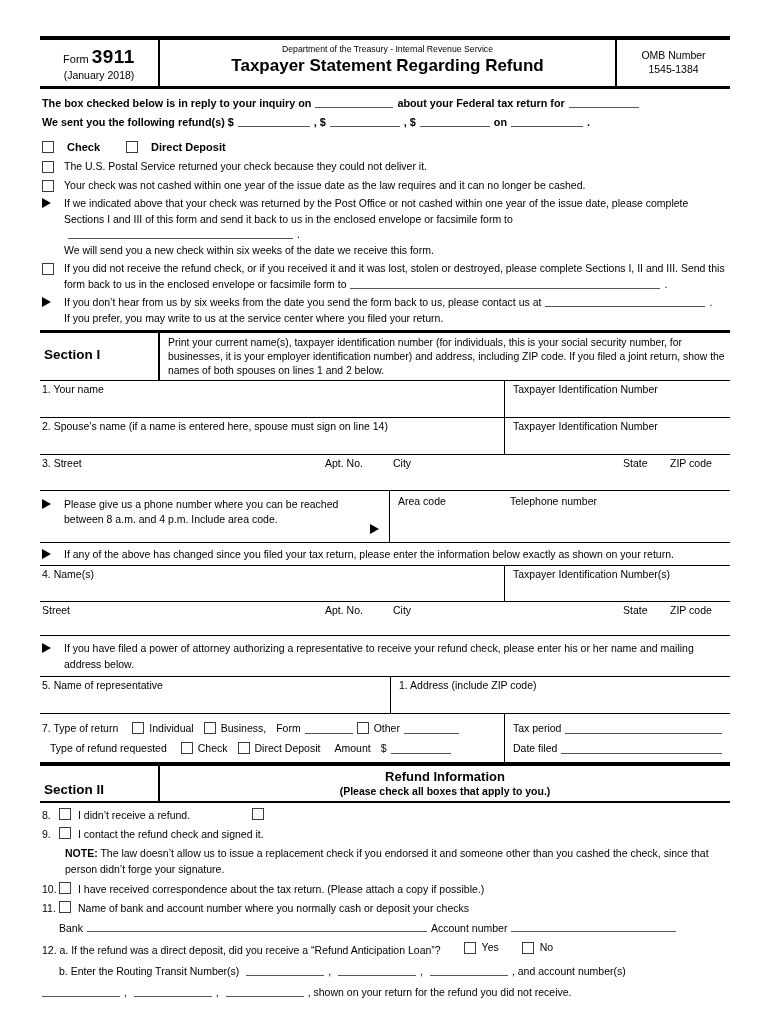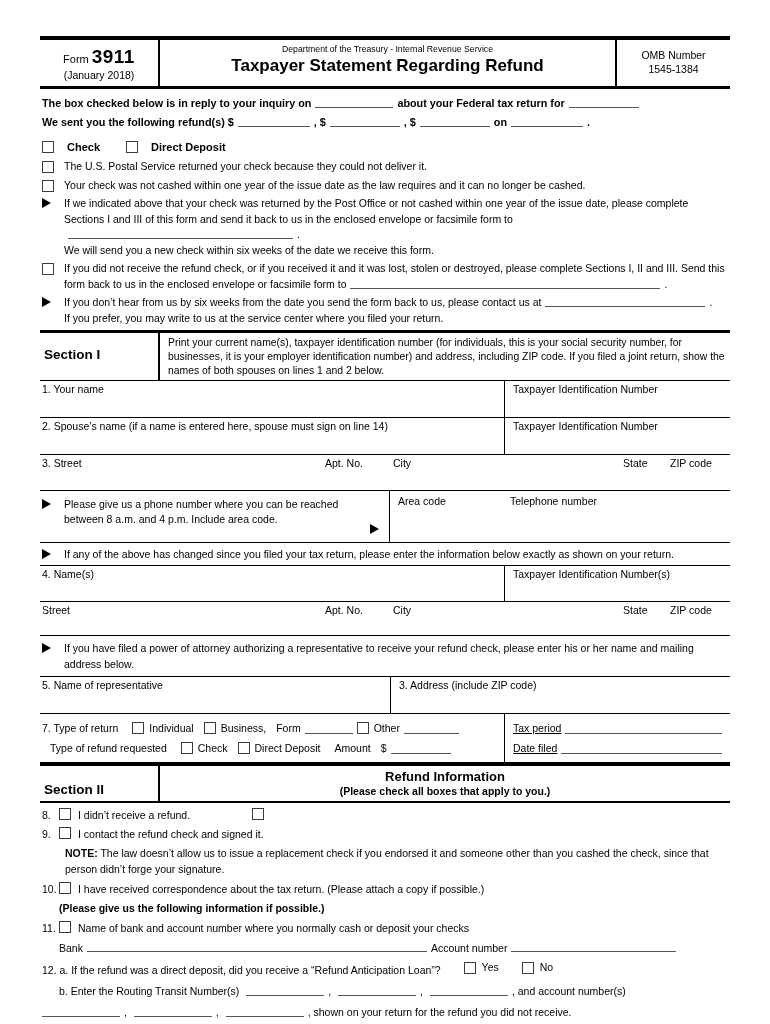--- a/index.html
+++ b/index.html
@@ -77,21 +77,21 @@
   .phone-left .icol { flex: 0 0 22px; padding-top: 2px; }
   .phone-left .tcol { flex: 1; line-height: 15px; padding-right: 26px; }
   .phone-arr2 { position: absolute; right: 10px; bottom: 8px; }
   .phone-right { flex: 1; display: flex; padding: 4px 0 0 8px; }
   .phone-right .ac { flex: 0 0 112px; }
 
   .note-line { display: flex; align-items: flex-start; padding: 4px 0 3px 2px; line-height: 14px; }
   .note-line .icol { flex: 0 0 22px; padding-top: 1px; }
 
   .r7-left { flex: 1; padding: 4px 0 4px 2px; }
-  .r7-right { flex: 0 0 226px; border-left: 1px solid #000; padding: 4px 6px 4px 8px; display: flex; flex-direction: column; justify-content: space-between; text-decoration: underline; }
+  .r7-right { flex: 0 0 226px; border-left: 1px solid #000; padding: 4px 6px 4px 8px; display: flex; flex-direction: column; justify-content: space-between; }
   .r7-line { display: flex; align-items: center; height: 20px; white-space: nowrap; } .r7-line .sp10 { width: 10px; flex: none; } .r7-line .sp14 { width: 14px; flex: none; }
   .r7-line .cb { margin-right: 5px; }
 
   
   .item { display: flex; align-items: flex-start; padding-left: 2px; margin-top: 5px; line-height: 14px; }
   .inum { flex: 0 0 17px; }
   .item .second { margin-left: 62px; }
   .note-para { padding-left: 25px; margin-top: 5px; line-height: 15.5px; }
   .ind17 { padding-left: 19px; margin-top: 5px; line-height: 15px; }
   .bank-line { display: flex; align-items: baseline; padding-left: 19px; margin-top: 6px; }
@@ -218,21 +218,21 @@
     <span class="s-zip">ZIP code</span>
   </div>
 
   <div class="hang" style="margin-top:5px">
     <span class="icol"><span class="arr"></span></span>
     <span class="tcol">If you have filed a power of attorney authorizing a representative to receive your refund check, please enter his or her name and mailing address below.</span>
   </div>
 
   <div class="trow h38 split350" style="border-top:1px solid #000;margin-top:4px">
     <div class="cell-l">5. Name of representative</div>
-    <div class="cell-r">3. Address (include ZIP code)</div>
+    <div class="cell-r">1. Address (include ZIP code)</div>
   </div>
 
   <div class="trow">
     <div class="r7-left">
       <div class="r7-line">
         <span>7. Type of return</span>
           <span class="sp14"></span>
         <span class="cb"></span>
           <span>Individual</span>
           <span class="sp10"></span>
@@ -296,21 +296,20 @@
   <div class="note-para">
     <span class="b">NOTE:</span>
     <span>The law doesn’t allow us to issue a replacement check if you endorsed it and someone other than you cashed the check, since that person didn’t forge your signature.</span>
   </div>
 
   <div class="item">
     <span class="inum">10.</span>
     <span class="cb"></span>
     <span>I have received correspondence about the tax return. (Please attach a copy if possible.)</span>
   </div>
-  <div class="ind17 b">(Please give us the following information if possible.)</div>
 
   <div class="item">
     <span class="inum">11.</span>
     <span class="cb"></span>
     <span>Name of bank and account number where you normally cash or deposit your checks</span>
   </div>
   <div class="bank-line">
     <span>Bank</span>
     <span class="blank w340"></span>
     <span>Account number</span>

